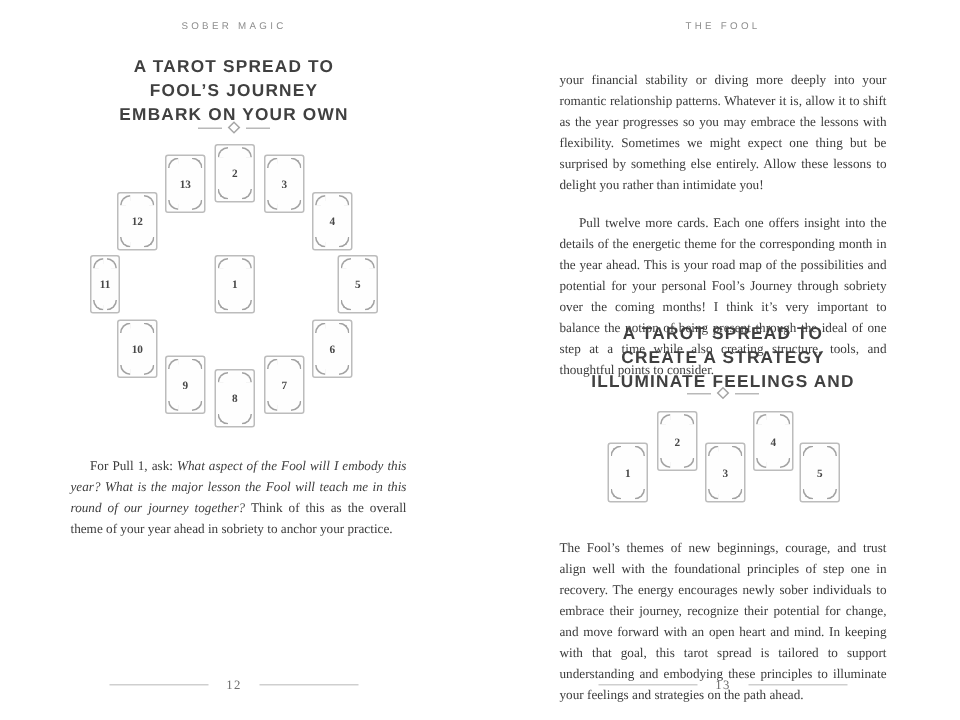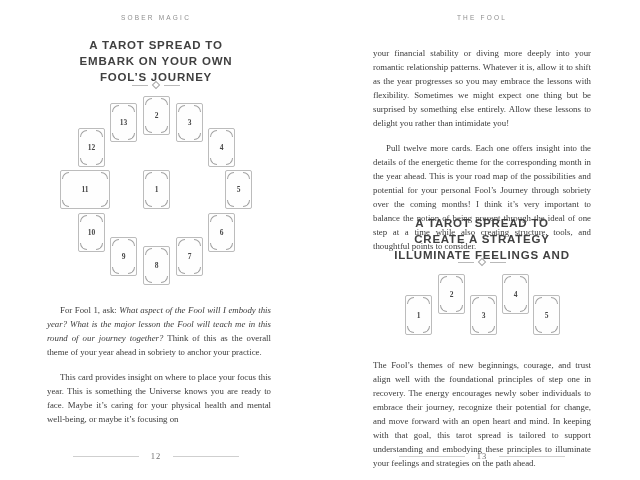--- a/index.html
+++ b/index.html
@@ -64,22 +64,22 @@
 </head>
 <body>
 
 <div class="spread">
 
   <div class="page" id="left-page">
     <div class="running-head">SOBER MAGIC</div>
 
     <div class="section-heading" id="left-heading">
       <div>A TAROT SPREAD TO</div>
+      <div>FOOL’S JOURNEY</div>
       <div>EMBARK ON YOUR OWN</div>
-      <div>FOOL’S JOURNEY</div>
     </div>
 
     <div class="divider" id="left-divider">
       <span class="line"></span>
       <span class="diamond"></span>
       <span class="line"></span>
     </div>
 
     <div class="diagram" id="left-diagram">
         <div class="card" style="left: 143px; top: 170px; width: 27px; height: 39px;">
@@ -145,21 +145,21 @@
           <span class="corner c-br"></span>
           <span class="num">9</span>
         </div>
         <div class="card" style="left: 78px; top: 213px; width: 27px; height: 39px; align-items: center;">
           <span class="corner c-tl"></span>
           <span class="corner c-tr"></span>
           <span class="corner c-bl"></span>
           <span class="corner c-br"></span>
           <span class="num">10</span>
         </div>
-        <div class="card" style="left: 60px; top: 170px; width: 50px; height: 39px;">
+        <div class="card" style="left: 60px; top: 170px; width: 20px; height: 39px;">
           <span class="corner c-tl"></span>
           <span class="corner c-tr"></span>
           <span class="corner c-bl"></span>
           <span class="corner c-br"></span>
           <span class="num">11</span>
         </div>
         <div class="card" style="left: 78px; top: 128px; width: 27px; height: 39px;">
           <span class="corner c-tl"></span>
           <span class="corner c-tr"></span>
           <span class="corner c-bl"></span>
@@ -169,22 +169,21 @@
         <div class="card" style="left: 110px; top: 103px; width: 27px; height: 39px;">
           <span class="corner c-tl"></span>
           <span class="corner c-tr"></span>
           <span class="corner c-bl"></span>
           <span class="corner c-br"></span>
           <span class="num">13</span>
         </div>
       </div>
 
     <div class="body-text" id="left-body">
-        <p class="para indent"><span>For Fool 1, ask: </span><em>What aspect of the Fool will I embody this year? What is the major lesson the Fool will teach me in this round of our journey together?</em><span> Think of this as the overall theme of your year ahead in sobriety to anchor your practice.</span></p>
-        <p class="para indent"><span>This card provides insight on where to place your focus this year. This is something the Universe knows you are ready to face. Maybe it’s caring for your physical health and mental well-being, or maybe it’s focusing on</span></p>
+        <p class="para indent"><span>For Pull 1, ask: </span><em>What aspect of the Fool will I embody this year? What is the major lesson the Fool will teach me in this round of our journey together?</em><span> Think of this as the overall theme of your year ahead in sobriety to anchor your practice.</span></p>
       </div>
 
     <div class="footer">
       <span class="rule"></span>
       <span class="pagenum">12</span>
       <span class="rule"></span>
     </div>
   </div>
 
   <div class="page" id="right-page">

